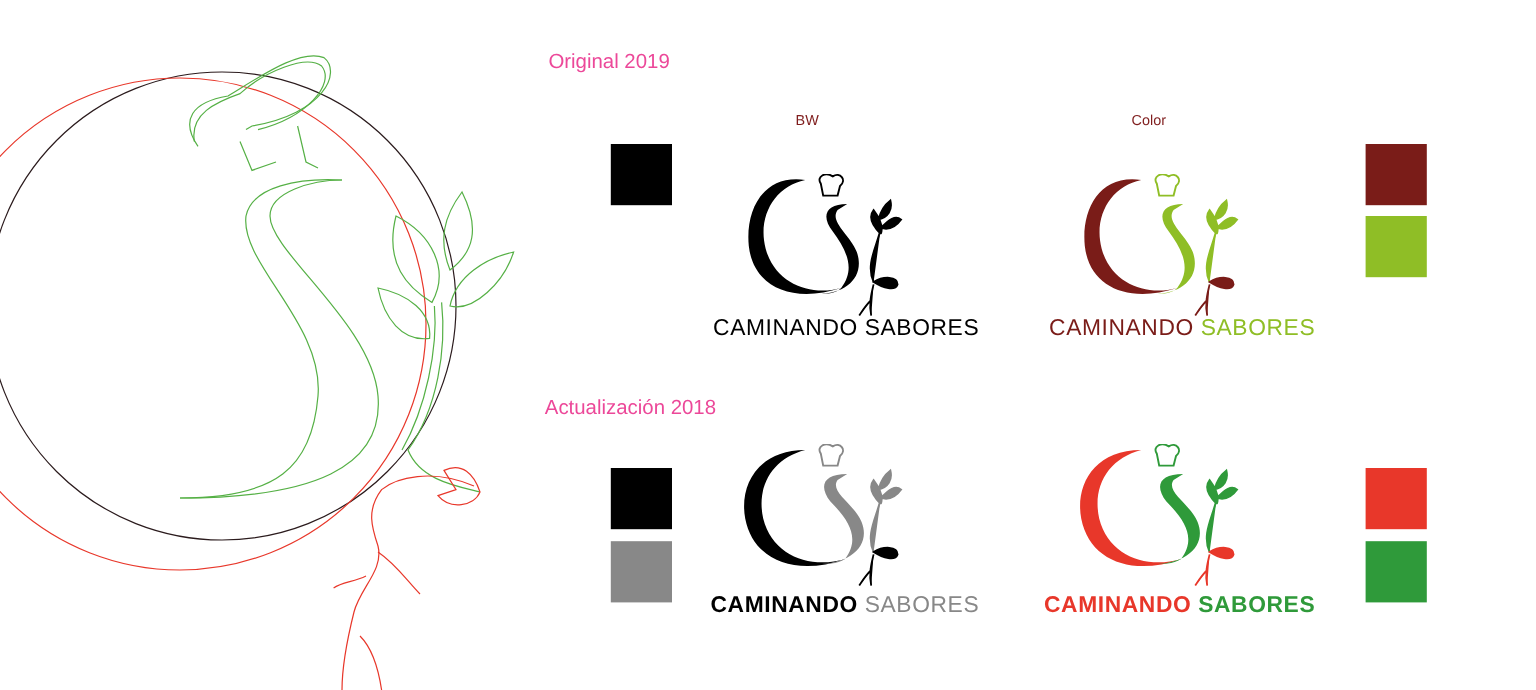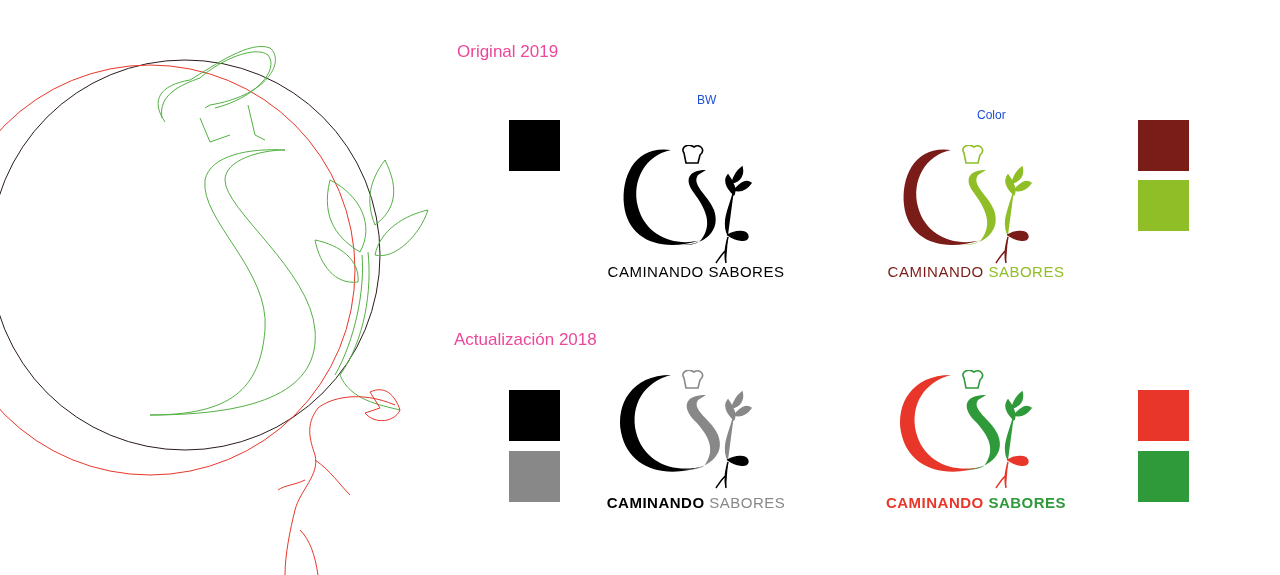--- a/index.html
+++ b/index.html
@@ -1,24 +1,24 @@
 <!DOCTYPE html>
 <html><head>
 <meta charset="utf-8">
 <style>
   html, body { margin:0; padding:0; background:#ffffff; }
   body { width:1280px; height:575px; position:relative; overflow:hidden;
          font-family: "Liberation Sans", "DejaVu Sans", sans-serif; color:#231f20; }
   .abs { position:absolute; }
   .section-title { font-size:17px; color:#ec4899; }
-  .col-label { font-size:12px; color:#1d4ed8;margin-left:34px; }
+  .col-label { font-size:12px; color:#7f1d1d; }
   .swatch { position:absolute; width:51px; height:51px; }
   .logo { position:absolute; width:240px; height:150px; }
   .logo svg { position:absolute; left:0; top:0; }
-  .wordmark { position:absolute; left:0; width:240px; text-align:center; font-size:15px;
+  .wordmark { position:absolute; left:0; width:240px; text-align:right; font-size:19px;
               letter-spacing:0.5px; font-weight:bold; white-space:nowrap; top:122px; }
   .wordmark span { font-weight:normal; }
   .construction { position:absolute; left:0; top:30px; }
 </style>
 </head>
 <body>
 
 <svg class="construction" width="440" height="545" viewBox="0 0 440 545">
   <circle cx="185" cy="225" rx="195" r="195" fill="none" stroke="#2b1b1d" stroke-width="1"></circle>
   <ellipse cx="150" cy="240" rx="205" ry="205" fill="none" stroke="#e8372a" stroke-width="1"></ellipse>
@@ -42,21 +42,21 @@
   </g>
   <g fill="none" stroke="#e8372a" stroke-width="1">
     <path d="M400 380 C395 365 385 355 370 362 L380 378 L365 383 C375 395 395 392 400 380 Z"></path>
     <path d="M395 375 C360 360 330 368 318 378 C305 395 310 410 315 425 C320 445 300 460 295 480 C290 500 285 525 285 545"></path>
     <path d="M315 430 C330 440 340 455 350 465 M305 450 C295 455 285 455 278 460 M300 500 C310 510 315 525 318 545"></path>
   </g>
 </svg>
 
 <div class="abs section-title" style="left:457px; top:42px;">Original 2019</div>
 <div class="abs col-label" style="left:663px; top:93px;">BW</div>
-<div class="abs col-label" style="left:943px; top:108px;">Color</div>
+<div class="abs col-label" style="left:943px; top:93px;">Color</div>
 <div class="abs section-title" style="left:454px; top:330px;">Actualización 2018</div>
 
 <div class="swatch" style="left:509px; top:120px; background:#000000;"></div>
 <div class="swatch" style="left:1138px; top:120px; background:#7a1c18;"></div>
 <div class="swatch" style="left:1138px; top:180px; background:#8fbe26;"></div>
 
 <div class="swatch" style="left:509px; top:390px; background:#000000;"></div>
 <div class="swatch" style="left:509px; top:451px; background:#888888;"></div>
 <div class="swatch" style="left:1138px; top:390px; background:#e8372a;"></div>
 <div class="swatch" style="left:1138px; top:451px; background:#2f9a3a;"></div>

